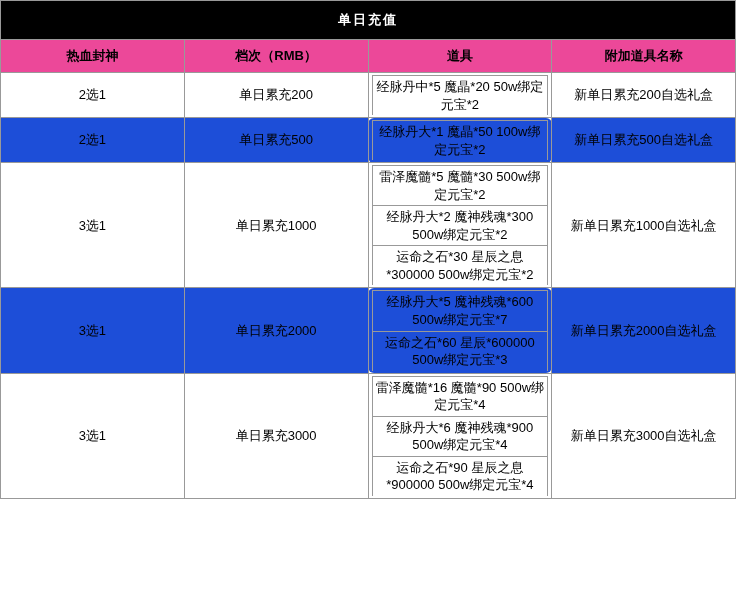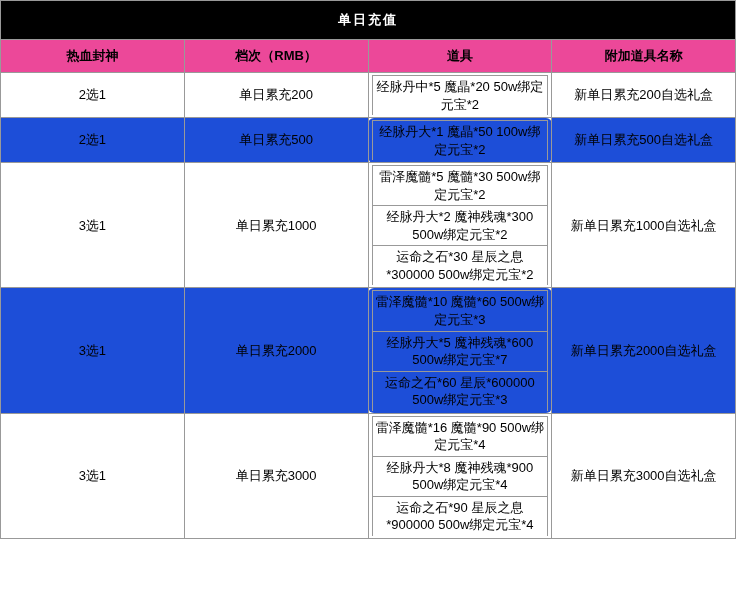--- a/index.html
+++ b/index.html
@@ -126,44 +126,41 @@
           </td>
           <td class="col-d add-cell">新单日累充1000自选礼盒</td>
         </tr>
         <tr class="group-shade">
           <td class="col-a label-cell">3选1</td>
           <td class="col-b label-cell">单日累充2000</td>
           <td class="col-c pack">
             <table class="nested">
               <tbody>
                 <tr>
-                  <td class="item-cell">雷泽魔髓*10 魔髓*60 500w绑定元宝*3</td>
-                </tr>
-                <tr>
                   <td class="item-cell">经脉丹大*5 魔神残魂*600 500w绑定元宝*7</td>
                 </tr>
                 <tr>
                   <td class="item-cell">运命之石*60 星辰*600000 500w绑定元宝*3</td>
                 </tr>
               </tbody>
             </table>
           </td>
           <td class="col-d add-cell">新单日累充2000自选礼盒</td>
         </tr>
         <tr>
           <td class="col-a label-cell">3选1</td>
           <td class="col-b label-cell">单日累充3000</td>
           <td class="col-c pack">
             <table class="nested">
               <tbody>
                 <tr>
                   <td class="item-cell">雷泽魔髓*16 魔髓*90 500w绑定元宝*4</td>
                 </tr>
                 <tr>
-                  <td class="item-cell">经脉丹大*8 魔神残魂*900 500w绑定元宝*4</td>
+                  <td class="item-cell">经脉丹大*6 魔神残魂*900 500w绑定元宝*4</td>
                 </tr>
                 <tr>
                   <td class="item-cell">运命之石*90 星辰之息*900000 500w绑定元宝*4</td>
                 </tr>
               </tbody>
             </table>
           </td>
           <td class="col-d add-cell">新单日累充3000自选礼盒</td>
         </tr>
       </tbody>

